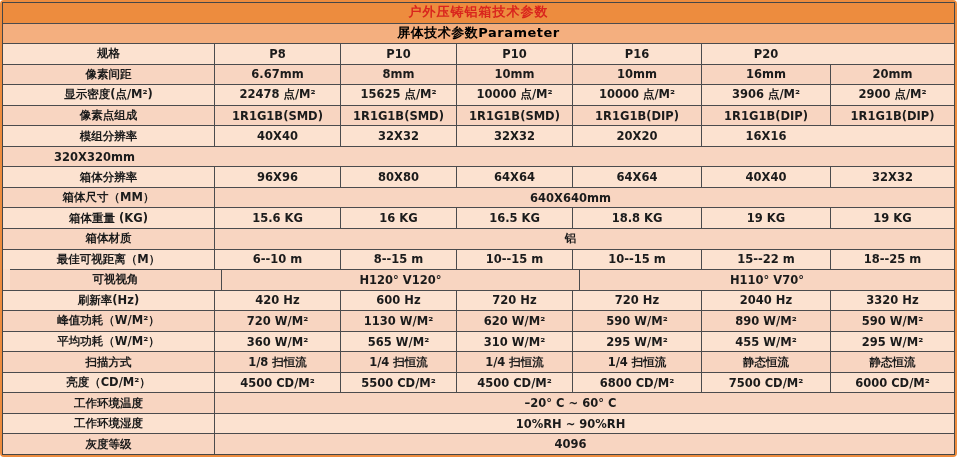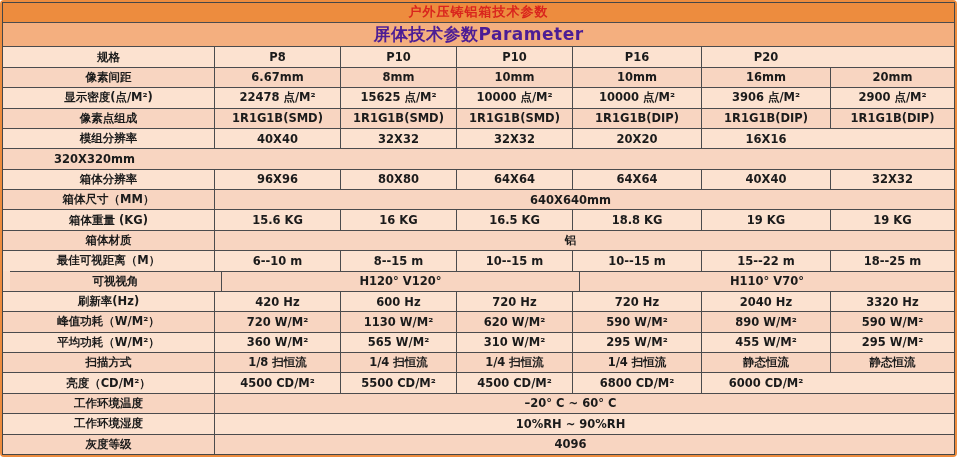--- a/index.html
+++ b/index.html
@@ -29,21 +29,21 @@
     display:flex; justify-content:center;
   }
   .title-row .t {
     color:#D9251D; font-weight:bold; font-size:13px; letter-spacing:1px;
   }
   .subtitle-row {
     background:#F4AF7F;
     display:flex; align-items:center; justify-content:center;
   }
   .subtitle-row .t {
-    color:#4c1d95; font-weight:bold; font-size:17px; letter-spacing:0.5px;
+    color:#000000; font-weight:bold; font-size:13px; letter-spacing:0.5px;
   }
 
   
   .grid-row {
     display:grid;
     grid-template-columns:211px 126px 116px 116px 129px 129px 1fr;
   }
   .grid-row.merge-full  { grid-template-columns:211px 1fr; }
   .grid-row.merge-split { grid-template-columns:211px 358px 1fr;margin-left:7px; }
 
@@ -214,20 +214,21 @@
       <div class="cell">静态恒流</div>
       <div class="cell">静态恒流</div>
     </div>
 
     <div class="row grid-row body-row">
       <div class="cell">亮度（CD/M²）</div>
       <div class="cell">4500 CD/M²</div>
       <div class="cell">5500 CD/M²</div>
       <div class="cell">4500 CD/M²</div>
       <div class="cell">6800 CD/M²</div>
+      <div class="cell">7500 CD/M²</div>
       <div class="cell">6000 CD/M²</div>
     </div>
 
     <div class="row grid-row merge-full body-row">
       <div class="cell">工作环境温度</div>
       <div class="cell merged-val">–20° C ~ 60° C</div>
     </div>
 
     <div class="row grid-row merge-full body-row">
       <div class="cell">工作环境湿度</div>

